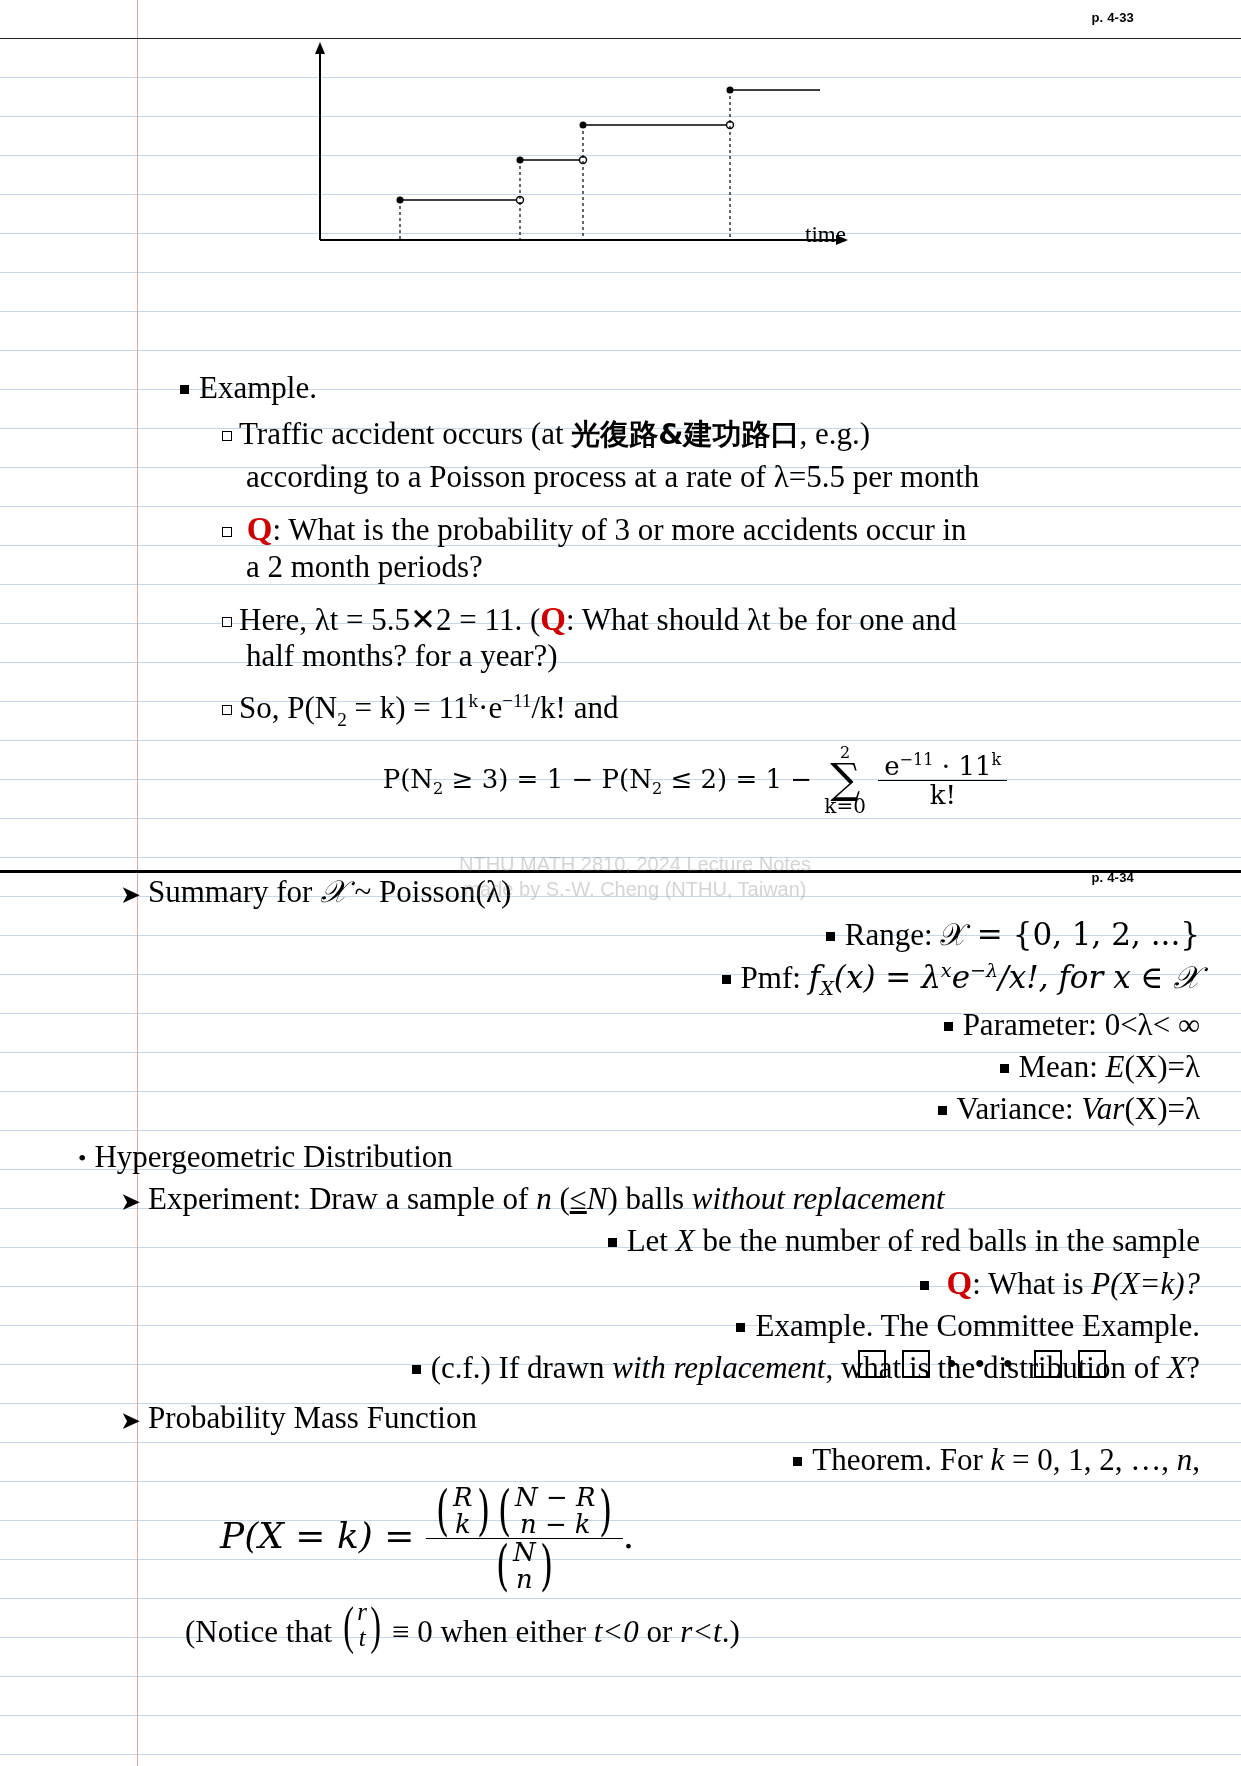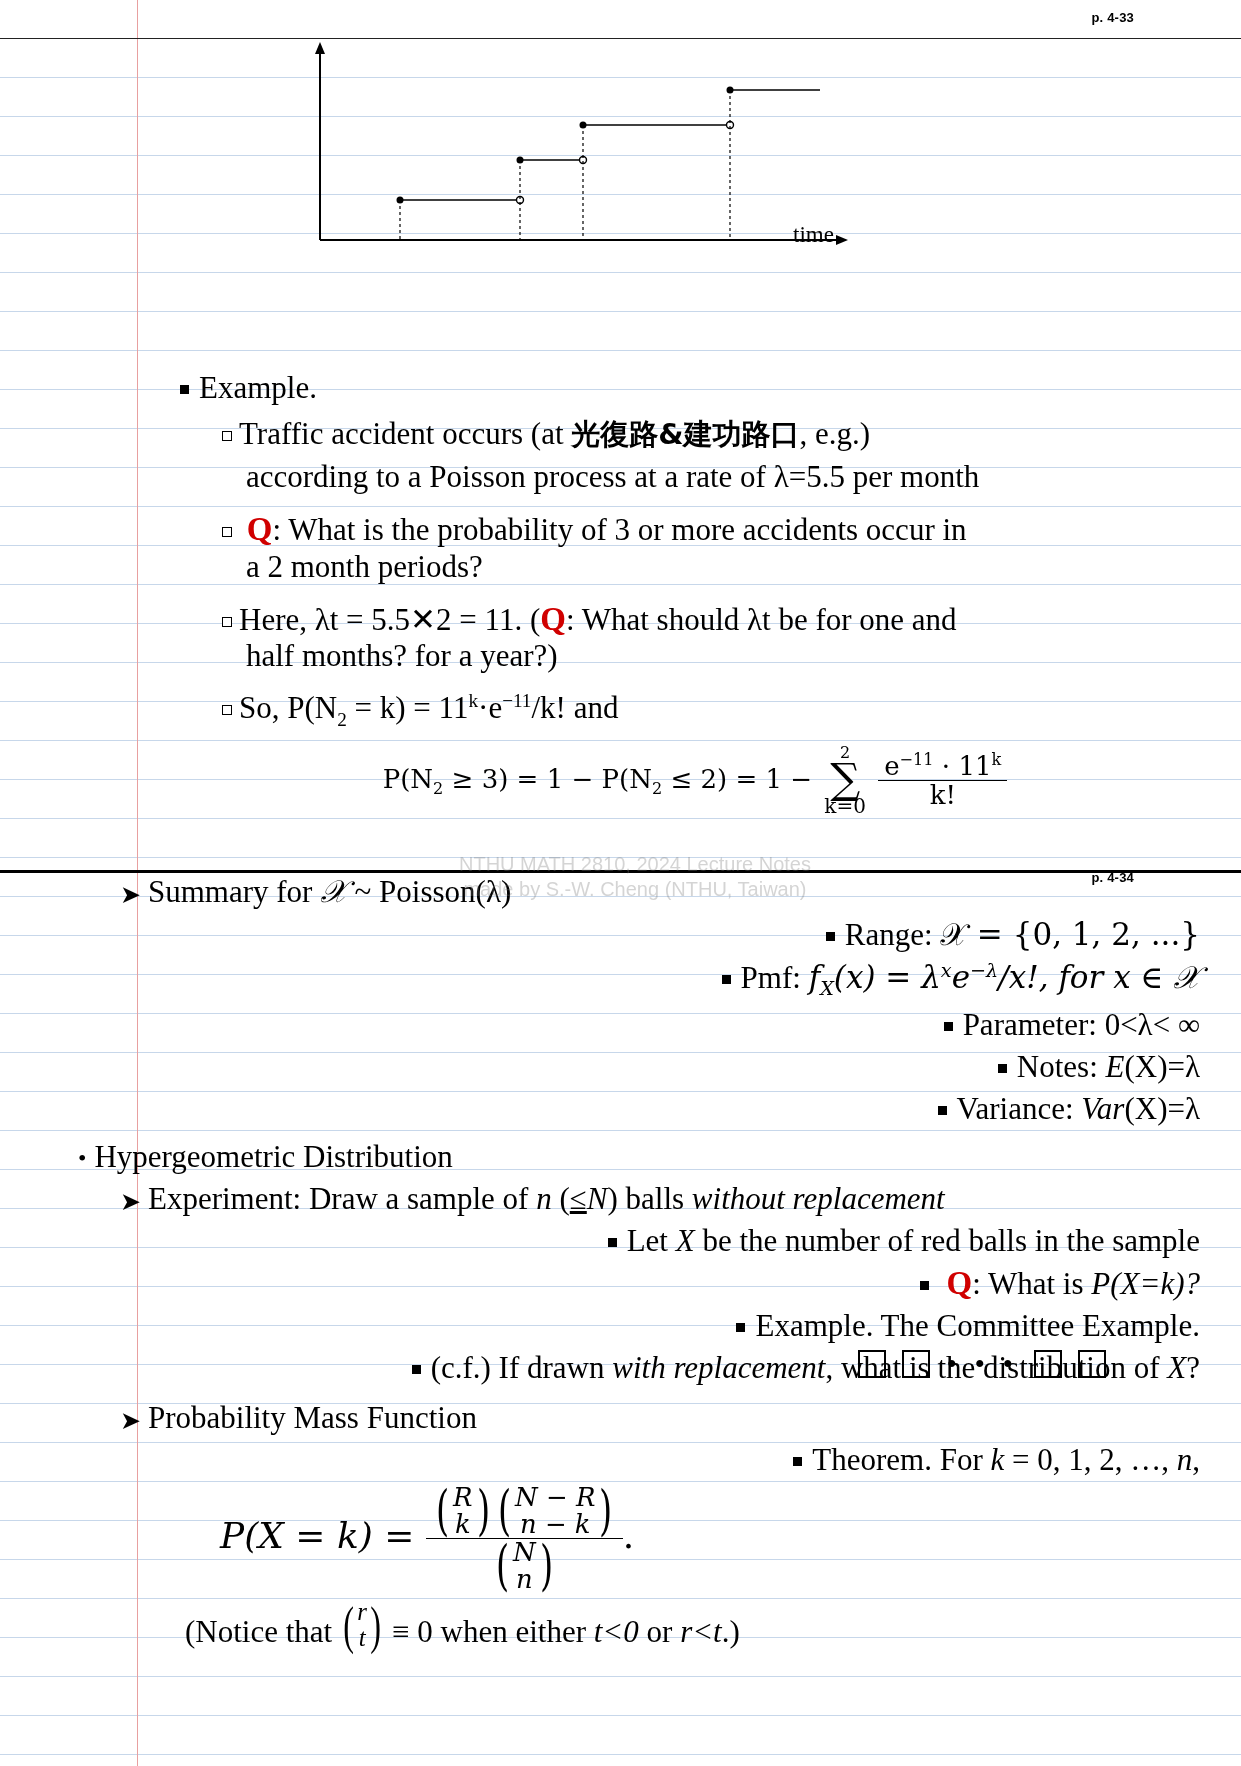--- a/index.html
+++ b/index.html
@@ -268,21 +268,21 @@
 
       <line x1="283" y1="85" x2="430" y2="85" stroke="#000" stroke-width="1.4"></line>
       <line x1="283" y1="85" x2="283" y2="200" stroke="#000" stroke-width="1.2" stroke-dasharray="3,3"></line>
       <circle cx="283" cy="85" r="3.5" fill="#000"></circle>
       <circle cx="430" cy="85" r="3.5" fill="#fff" stroke="#000" stroke-width="1.4"></circle>
 
       <line x1="430" y1="50" x2="520" y2="50" stroke="#000" stroke-width="1.4"></line>
       <line x1="430" y1="50" x2="430" y2="200" stroke="#000" stroke-width="1.2" stroke-dasharray="3,3"></line>
       <circle cx="430" cy="50" r="3.5" fill="#000"></circle>
     </svg>
-    <div style="position:absolute; left:493px; top:182px; font-family:'Liberation Serif',serif; font-size:23px;text-align:right;">time</div>
+    <div style="position:absolute; left:505px; top:182px; font-family:'Liberation Serif',serif; font-size:23px;text-align:right;">time</div>
   </div>
 
   <div id="s1-body">
 
     <div class="s1-line lvl1 txt">
       <span class="bsq"></span><span>Example.</span>
     </div>
 
     <div class="s1-line lvl2 txt indent2" style="margin-bottom:16px;">
       <span class="bsq-open"></span><span>Traffic accident occurs (at </span><span class="cjk">光復路&amp;建功路口</span><span>, e.g.)</span>
@@ -339,21 +339,21 @@
 
     <div class="s2-line txt ind-sq">
       <span class="bsq"></span><span>Pmf: </span><span class="mono-math it"><span>f</span><sub>X</sub><span>(x) = λ</span><sup>x</sup><span>e</span><sup>−λ</sup><span>/x!, for x ∈ 𝒳</span></span>
     </div>
 
     <div class="s2-line txt ind-sq">
       <span class="bsq"></span><span>Parameter: </span><span>0&lt;λ&lt; ∞</span>
     </div>
 
     <div class="s2-line txt ind-sq">
-      <span class="bsq"></span><span>Notes: </span><span class="it">E</span><span>(X)=λ</span>
+      <span class="bsq"></span><span>Mean: </span><span class="it">E</span><span>(X)=λ</span>
     </div>
 
     <div class="s2-line txt ind-sq" style="margin-bottom:12px;">
       <span class="bsq"></span><span>Variance: </span><span class="it">Var</span><span>(X)=λ</span>
     </div>
 
     <div class="s2-line txt" style="margin-left:-12px;">
       <span class="bdot">•</span><span>Hypergeometric Distribution</span>
     </div>
 

